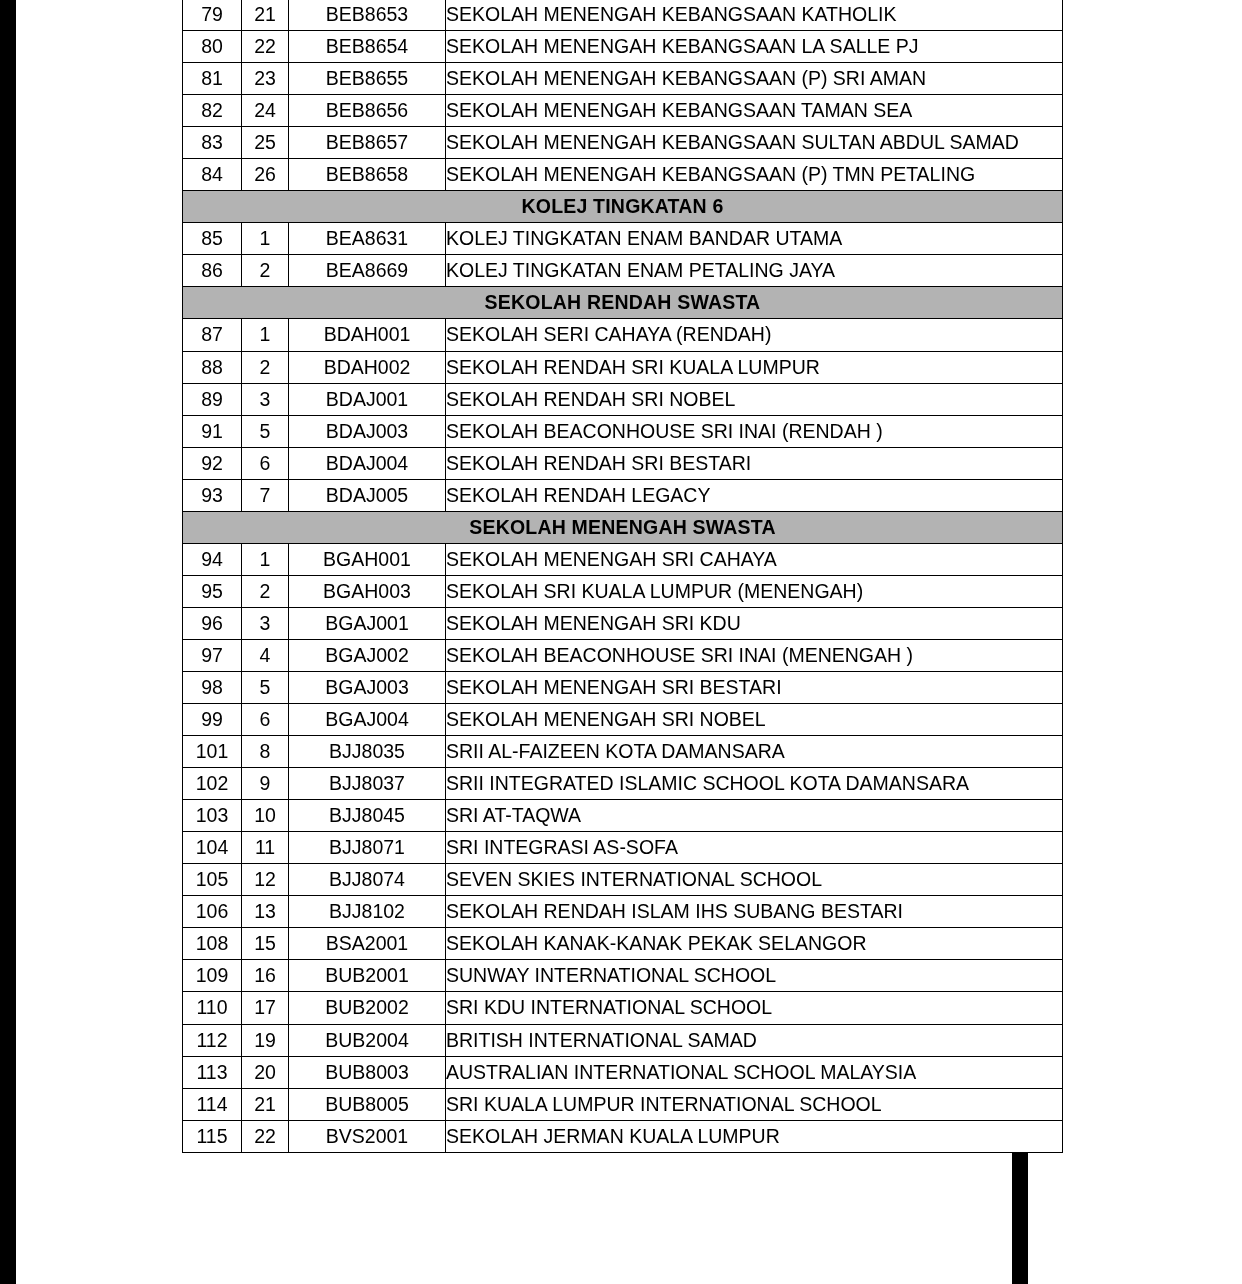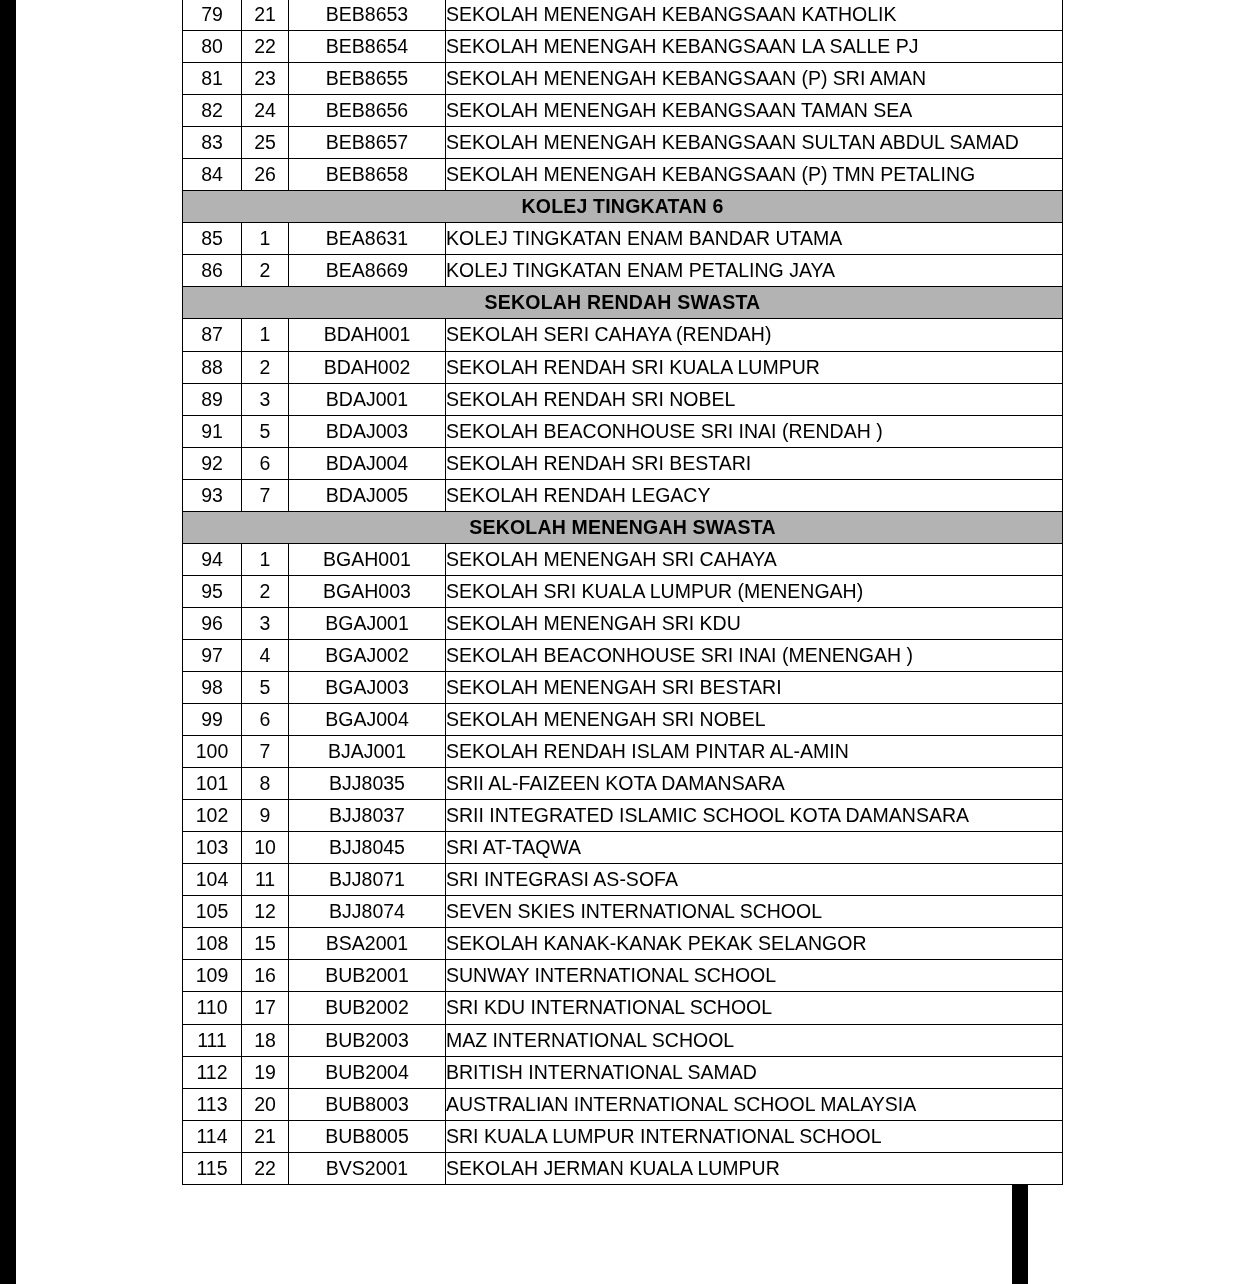--- a/index.html
+++ b/index.html
@@ -220,26 +220,20 @@
             <td class="c-code">BGAJ003</td>
             <td class="c-name">SEKOLAH MENENGAH SRI BESTARI</td>
           </tr>
           <tr>
             <td class="c-no">99</td>
             <td class="c-bil">6</td>
             <td class="c-code">BGAJ004</td>
             <td class="c-name">SEKOLAH MENENGAH SRI NOBEL</td>
           </tr>
           <tr>
-            <td class="c-no">100</td>
-            <td class="c-bil">7</td>
-            <td class="c-code">BJAJ001</td>
-            <td class="c-name">SEKOLAH RENDAH ISLAM PINTAR AL-AMIN</td>
-          </tr>
-          <tr>
             <td class="c-no">101</td>
             <td class="c-bil">8</td>
             <td class="c-code">BJJ8035</td>
             <td class="c-name">SRII AL-FAIZEEN KOTA DAMANSARA</td>
           </tr>
           <tr>
             <td class="c-no">102</td>
             <td class="c-bil">9</td>
             <td class="c-code">BJJ8037</td>
             <td class="c-name">SRII INTEGRATED ISLAMIC SCHOOL KOTA DAMANSARA</td>
@@ -256,42 +250,42 @@
             <td class="c-code">BJJ8071</td>
             <td class="c-name">SRI INTEGRASI AS-SOFA</td>
           </tr>
           <tr>
             <td class="c-no">105</td>
             <td class="c-bil">12</td>
             <td class="c-code">BJJ8074</td>
             <td class="c-name">SEVEN SKIES INTERNATIONAL SCHOOL</td>
           </tr>
           <tr>
+            <td class="c-no">106</td>
+            <td class="c-bil">13</td>
+            <td class="c-code">BJJ8102</td>
+            <td class="c-name">SEKOLAH RENDAH ISLAM IHS SUBANG BESTARI</td>
+          </tr>
+          <tr>
             <td class="c-no">108</td>
             <td class="c-bil">15</td>
             <td class="c-code">BSA2001</td>
             <td class="c-name">SEKOLAH KANAK-KANAK PEKAK SELANGOR</td>
           </tr>
           <tr>
             <td class="c-no">109</td>
             <td class="c-bil">16</td>
             <td class="c-code">BUB2001</td>
             <td class="c-name">SUNWAY INTERNATIONAL SCHOOL</td>
           </tr>
           <tr>
             <td class="c-no">110</td>
             <td class="c-bil">17</td>
             <td class="c-code">BUB2002</td>
             <td class="c-name">SRI KDU INTERNATIONAL SCHOOL</td>
-          </tr>
-          <tr>
-            <td class="c-no">111</td>
-            <td class="c-bil">18</td>
-            <td class="c-code">BUB2003</td>
-            <td class="c-name">MAZ INTERNATIONAL SCHOOL</td>
           </tr>
           <tr>
             <td class="c-no">112</td>
             <td class="c-bil">19</td>
             <td class="c-code">BUB2004</td>
             <td class="c-name">BRITISH INTERNATIONAL SAMAD</td>
           </tr>
           <tr>
             <td class="c-no">113</td>
             <td class="c-bil">20</td>

